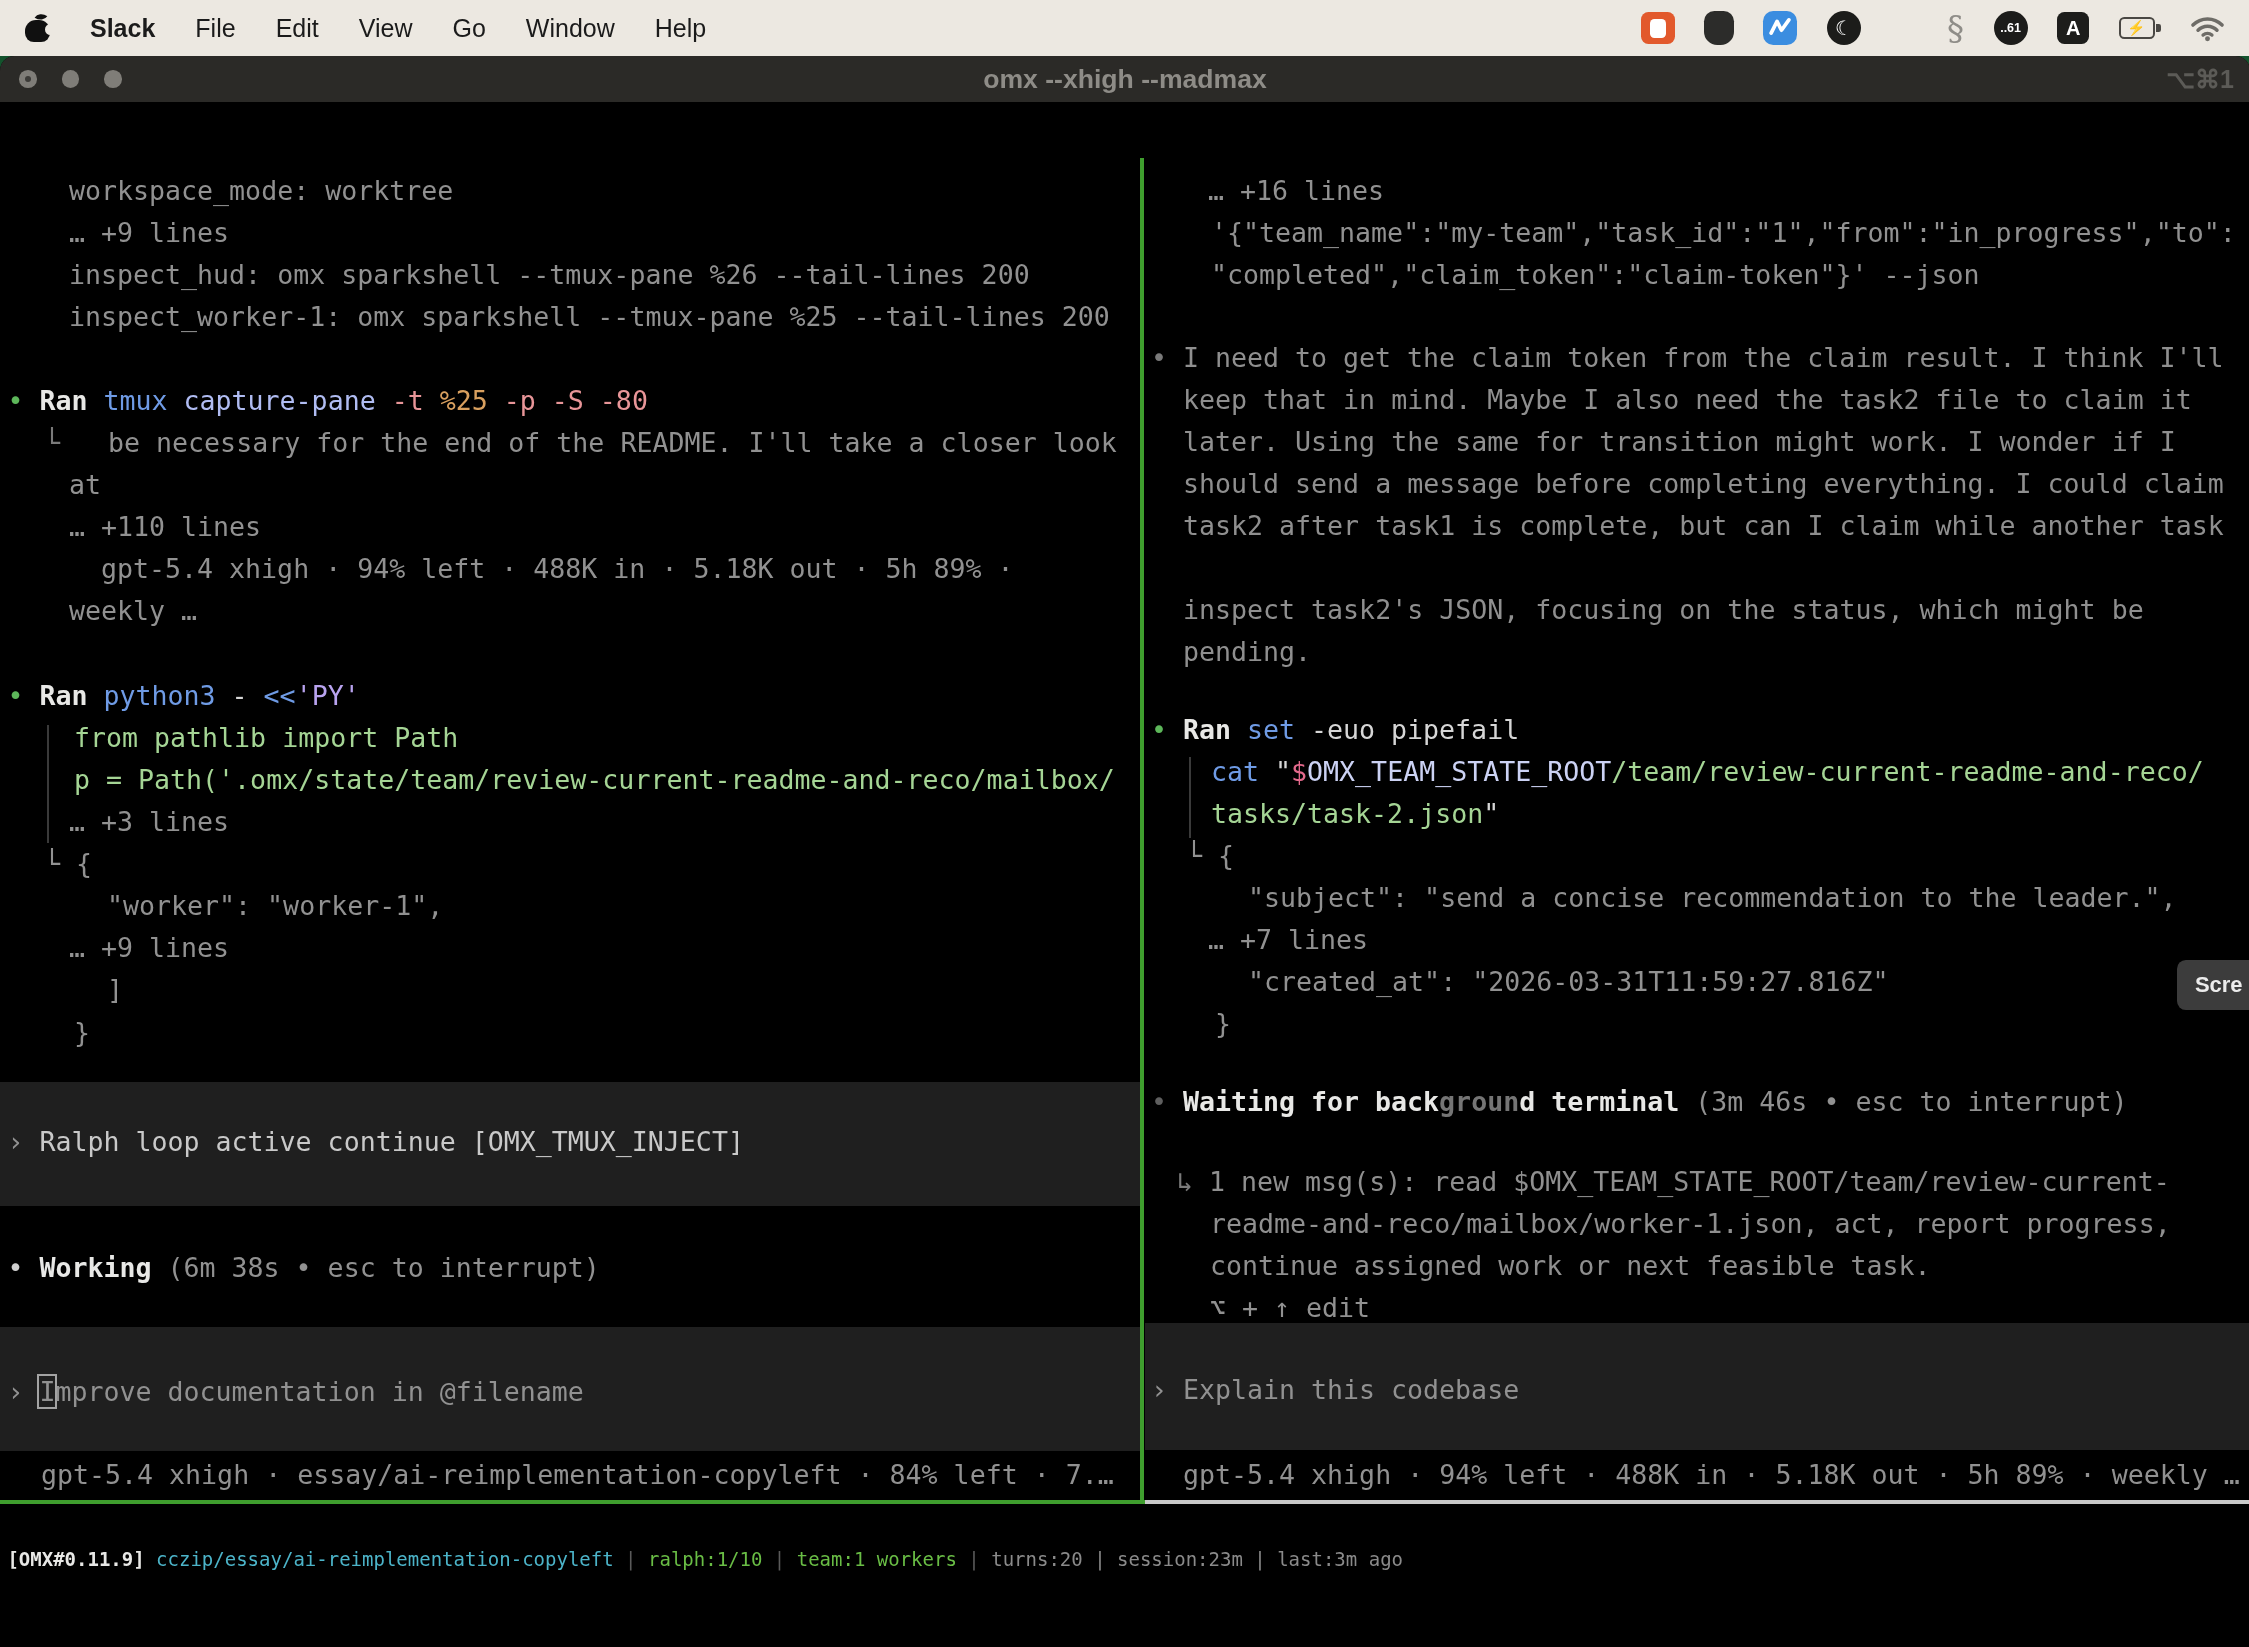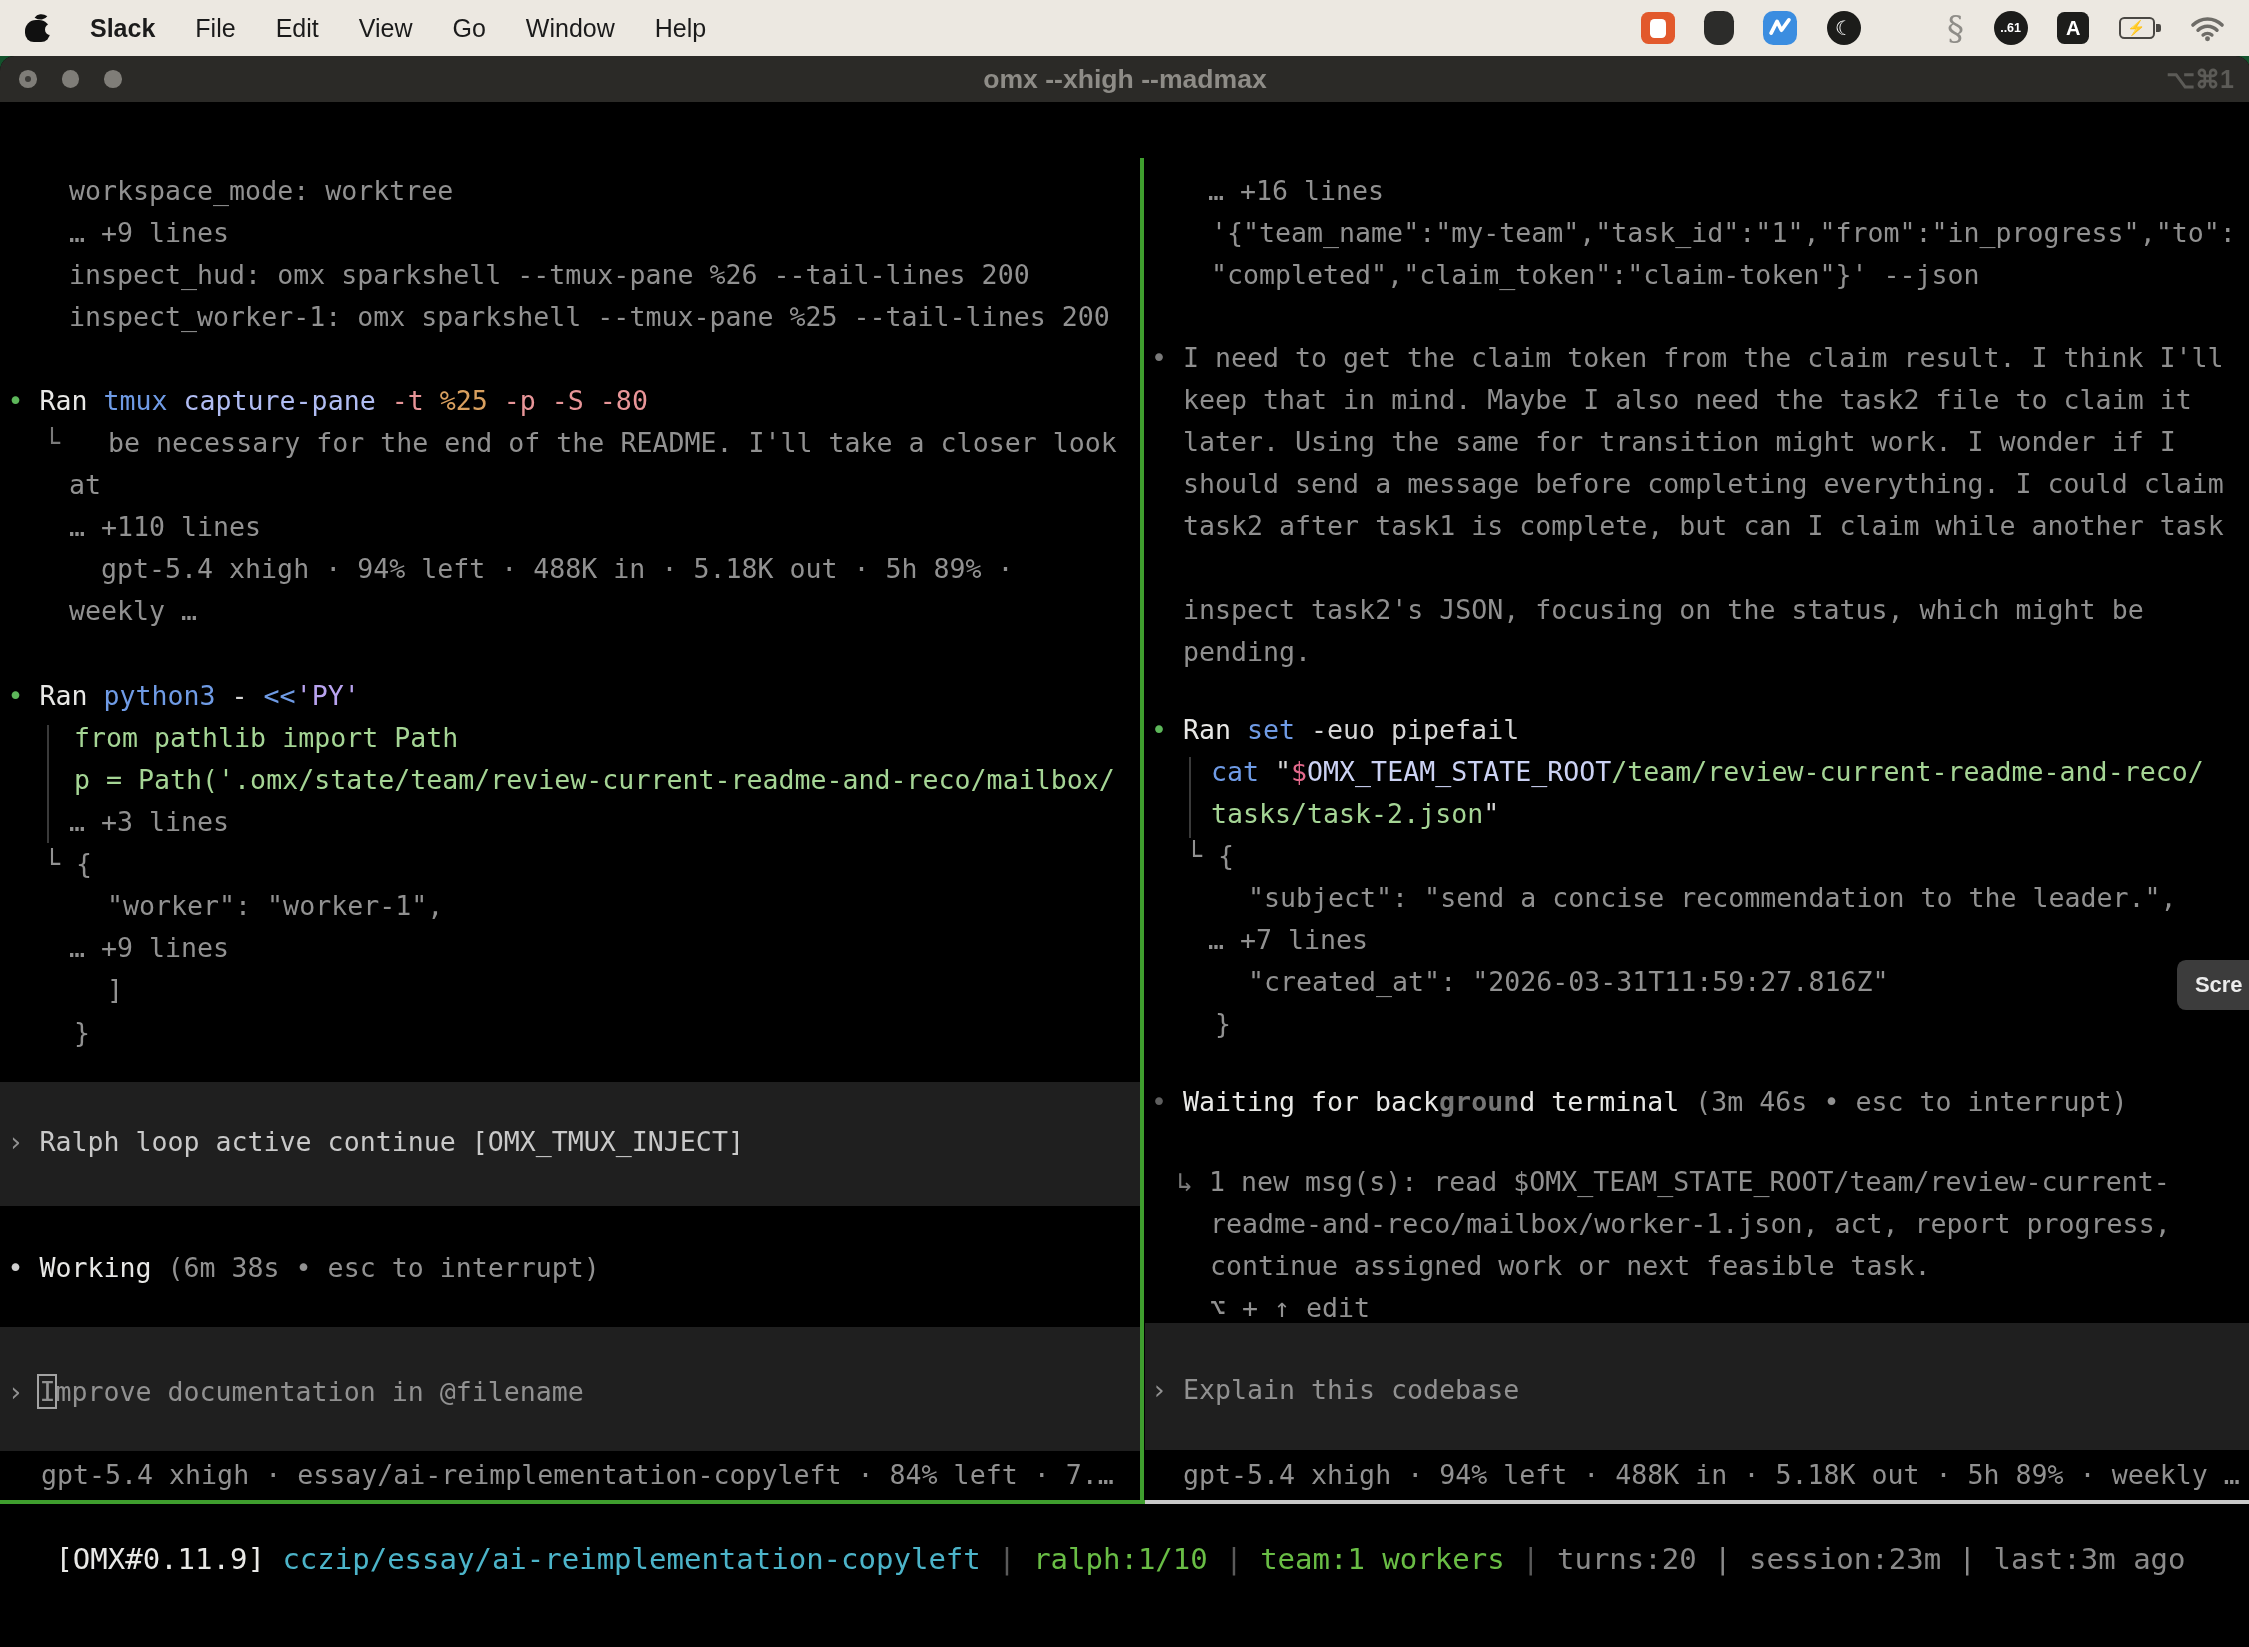--- a/index.html
+++ b/index.html
@@ -50,37 +50,37 @@
   
   .pane{position:absolute;top:114px;height:1342px;overflow:hidden;background:#000;}
   .pane.lp{left:0;width:1140px;}
   .pane.rp{left:1145px;width:1105px;}
   .divider{position:absolute;top:102px;left:1140px;width:4.4px;height:1346px;background:#3f9e2e;}
   .hb-l{position:absolute;top:1444px;left:0;width:1145px;height:3.7px;background:#3f9e2e;}
   .hb-r{position:absolute;top:1444px;left:1145px;width:1105px;height:3.7px;background:#c9c9c9;}
   .band{position:absolute;left:0;width:100%;height:124px;background:#1f1f1f;}
   .guide{position:absolute;width:2.2px;background:#3a3a3a;}
   .ln{position:absolute;white-space:pre;font-size:26.6px;line-height:42px;height:42px;color:#919191;}
-  .b{font-weight:normal;color:#e8e8e6;}
+  .b{font-weight:bold;color:#e8e8e6;}
   .dimb{font-weight:bold;color:#757575;}
   .gb{color:#5db75a;}
   .wb{color:#d0d0d0;}
   .db{color:#5f5f5f;}
   .tb{color:#7a7a7a;}
   .blue{color:#6f9be5;} .peri{color:#b0bcf2;} .salmon{color:#e89598;} .orange{color:#d9a05f;}
   .purple{color:#b8a3ef;} .green{color:#a5d595;} .pink{color:#e4698c;} .lav{color:#ccd2f4;}
   .wq{color:#d6d6d6;}
   .lt{color:#c9c9c9;}
   .it{color:#8f8f8f;}
   .cur{outline:2.2px solid #a3a3a3;outline-offset:-0.7px;}
   .tooltip{position:absolute;top:904px;right:0;background:#3c3c3c;color:#ececec;
            border-radius:8.9px 0 0 8.9px;padding:11.8px 7.4px 11.8px 17.7px;
            font:600 22px "Liberation Sans",sans-serif;}
   
-  .hudline{position:absolute;top:1482px;left:7.4px;white-space:pre;font-size:29px;line-height:42px;color:#8a8a8a;margin-left:48px;}
+  .hudline{position:absolute;top:1482px;left:7.4px;white-space:pre;font-size:19px;line-height:42px;color:#8a8a8a;}
   .cyan{color:#4cb4c9;} .hgreen{color:#69bd45;} .hsep{color:#5a5a5a;}
   .tmuxbar{position:absolute;top:1591px;left:0;width:2250px;height:38px;background:#4cbb2f;
            display:flex;align-items:center;justify-content:space-between;box-sizing:border-box;
            padding:0 5.9px;font-size:26.6px;color:#0b0b0b;white-space:pre;}
 </style>
 </head>
 <body>
 
 <div class="screen">
 

